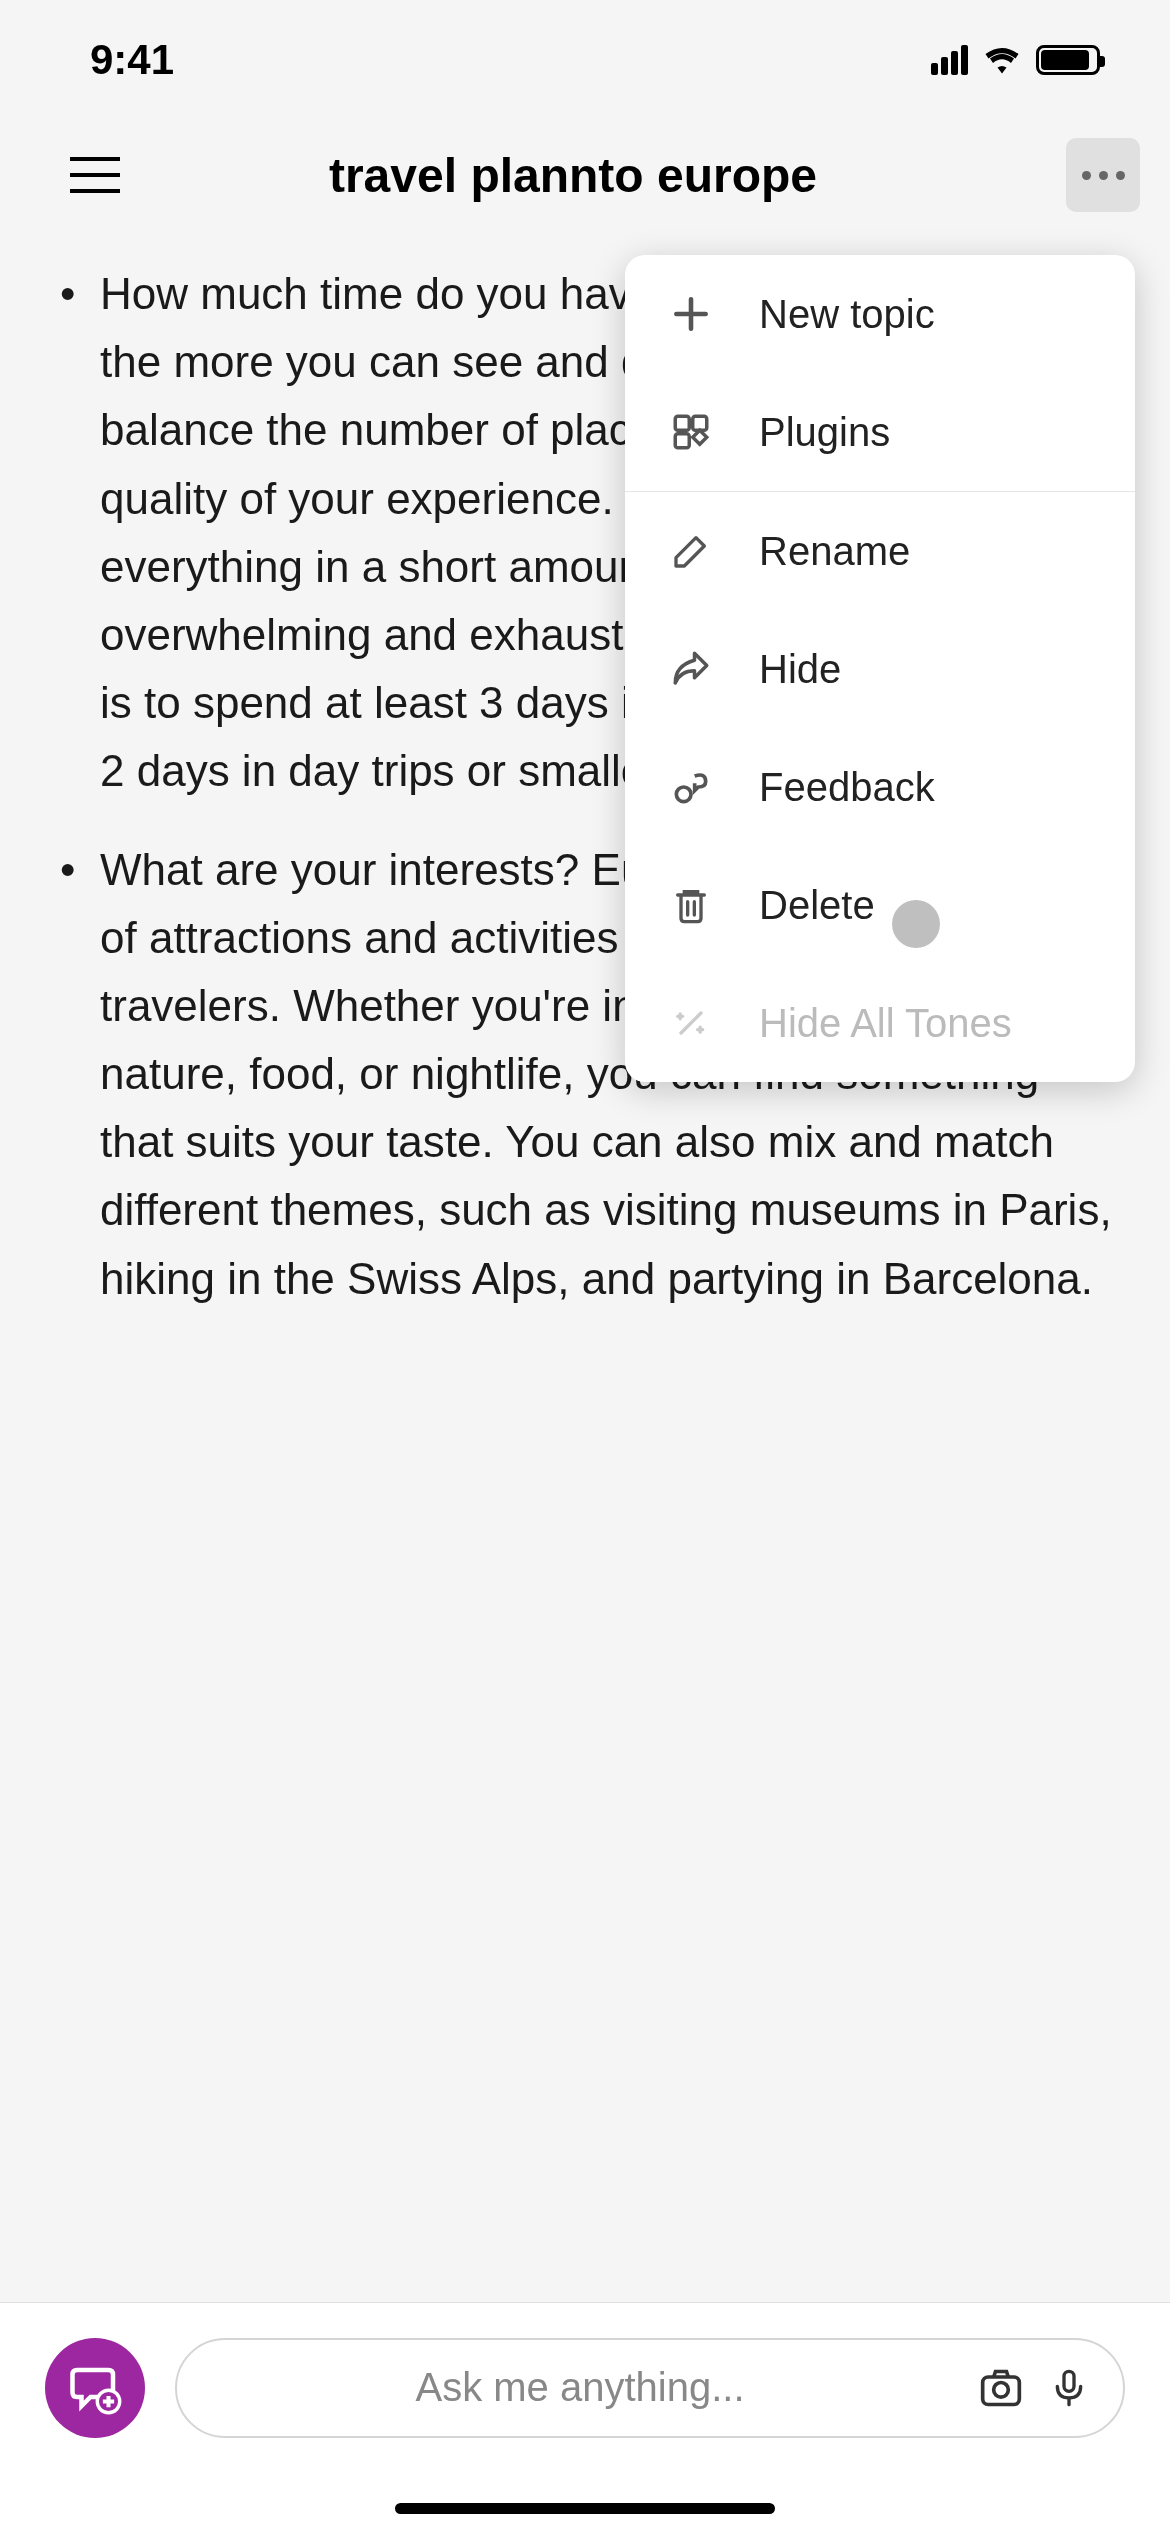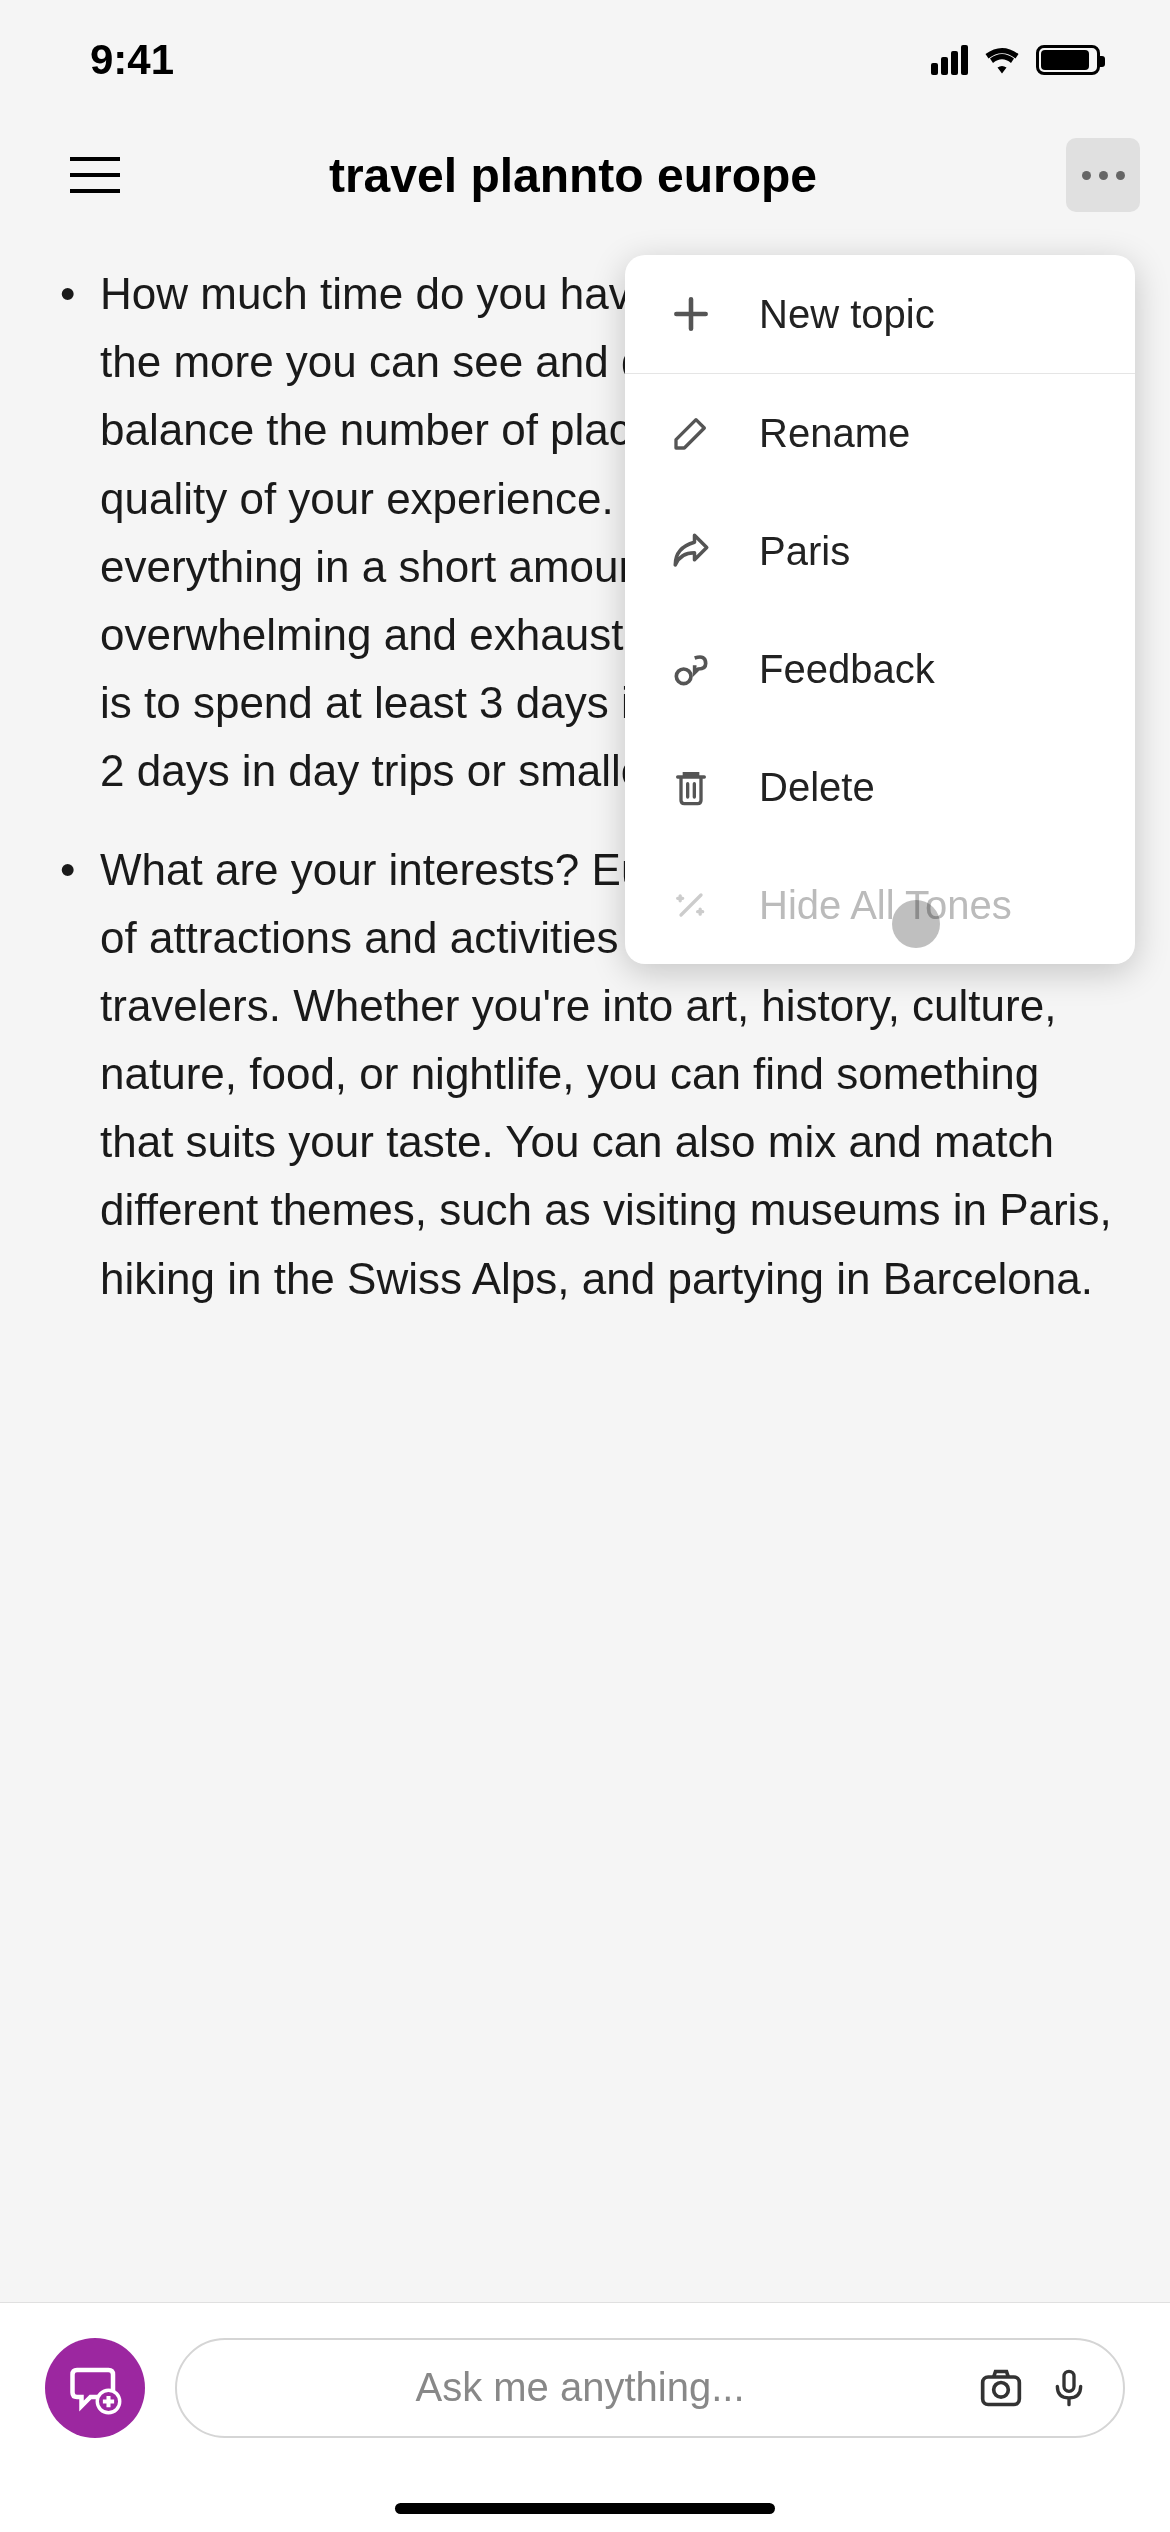--- a/index.html
+++ b/index.html
@@ -211,36 +211,47 @@
 
 <div class="dropdown-menu">
   <div class="menu-item">
     <div class="menu-icon">
       <svg viewBox="0 0 24 24" width="44" height="44">
           <path d="M12 4v16M4 12h16" stroke="#555" stroke-width="2.5" stroke-linecap="round"></path>
         </svg>
     </div>
     <div class="menu-label">New topic</div>
   </div>
+  <div class="menu-item">
+    <div class="menu-icon">
+      <svg viewBox="0 0 24 24" width="42" height="42">
+          <rect x="3" y="3" width="8" height="8" rx="1.5" fill="none" stroke="#555" stroke-width="2"></rect>
+          <rect x="13" y="3" width="8" height="8" rx="1.5" fill="none" stroke="#555" stroke-width="2"></rect>
+          <rect x="3" y="13" width="8" height="8" rx="1.5" fill="none" stroke="#555" stroke-width="2"></rect>
+          <path d="M17 11 L21 15 L17 19 L13 15 Z" fill="none" stroke="#555" stroke-width="2"></path>
+        </svg>
+    </div>
+    <div class="menu-label">Plugins</div>
+  </div>
   <div class="menu-divider"></div>
   <div class="menu-item">
     <div class="menu-icon">
       <svg viewBox="0 0 24 24" width="40" height="40">
           <path d="M15 4 L20 9 L8 21 L3 21 L3 16 Z" fill="none" stroke="#555" stroke-width="2" stroke-linejoin="round"></path>
         </svg>
     </div>
     <div class="menu-label">Rename</div>
   </div>
   <div class="menu-item">
     <div class="menu-icon">
       <svg viewBox="0 0 24 24" width="42" height="42">
           <path d="M14 3 L21 10 L14 17 L14 13 Q6 13 3 20 Q3 10 14 7 Z" fill="none" stroke="#555" stroke-width="2" stroke-linejoin="round"></path>
         </svg>
     </div>
-    <div class="menu-label">Paris</div>
+    <div class="menu-label">Hide</div>
   </div>
   <div class="menu-item">
     <div class="menu-icon">
       <svg viewBox="0 0 24 24" width="44" height="44">
           <circle cx="8" cy="16" r="4" fill="none" stroke="#555" stroke-width="2"></circle>
           <path d="M14 6 Q20 4 20 9 Q20 12 16 12 L14 14 L14 10" fill="none" stroke="#555" stroke-width="2"></path>
         </svg>
     </div>
     <div class="menu-label">Feedback</div>
   </div>

